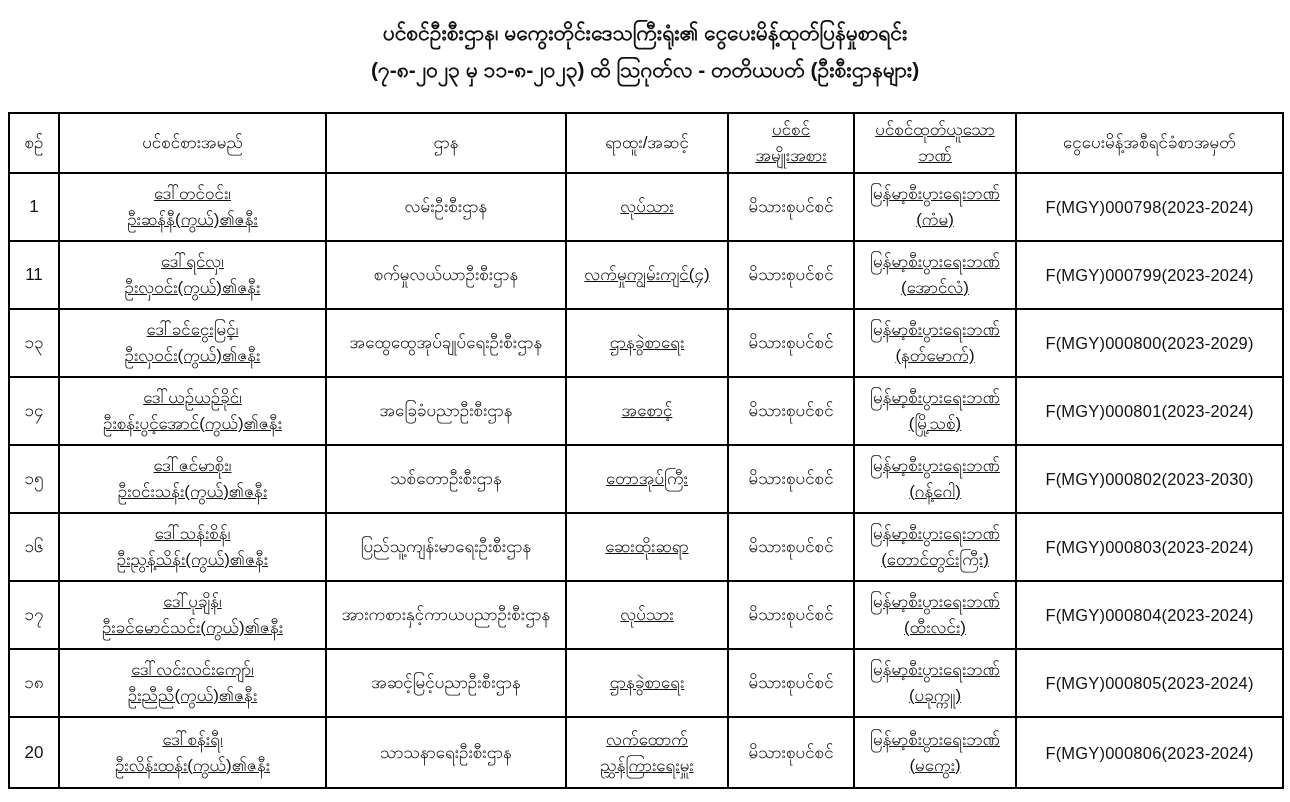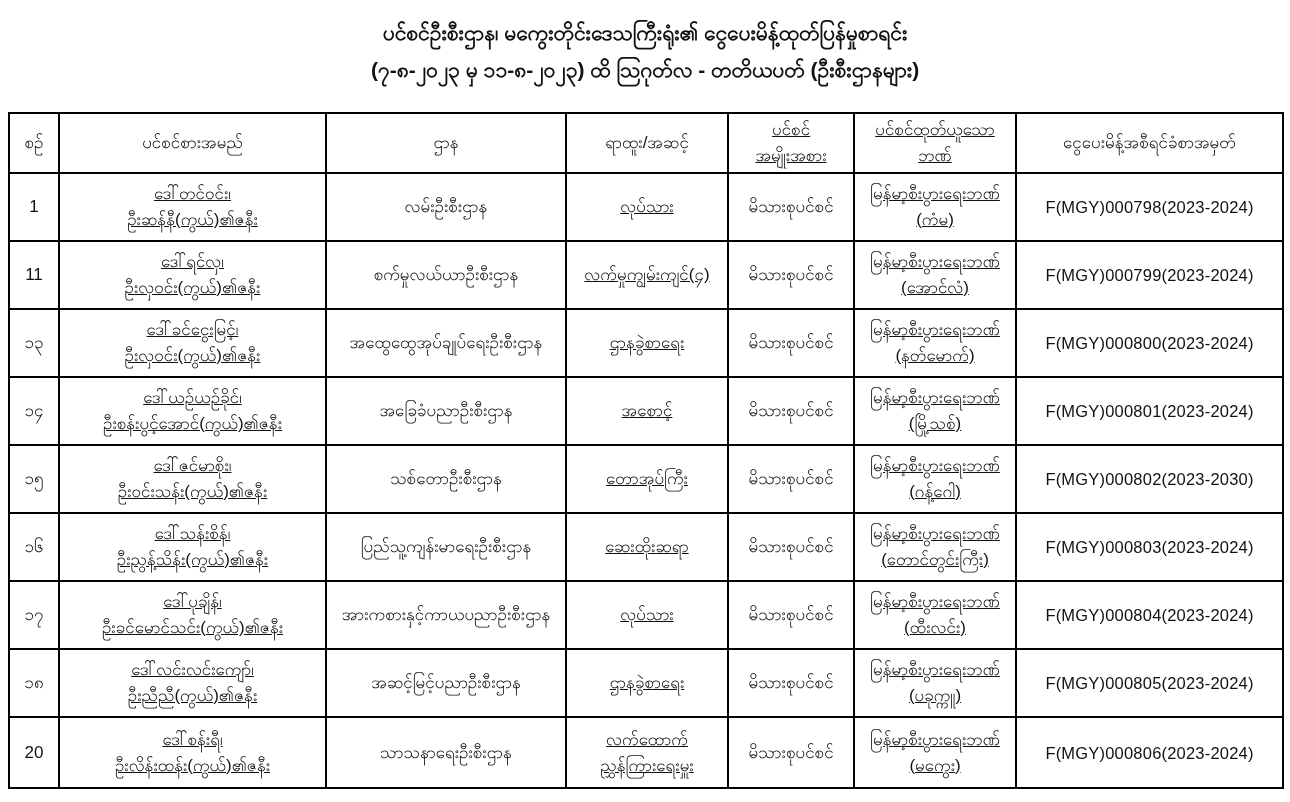--- a/index.html
+++ b/index.html
@@ -129,21 +129,21 @@
         <td>အထွေထွေအုပ်ချုပ်ရေးဦးစီးဌာန</td>
         <td>
           <span class="ln">ဌာနခွဲစာရေး</span>
 
         </td>
         <td>မိသားစုပင်စင်</td>
         <td>
           <span class="ln">မြန်မာ့စီးပွားရေးဘဏ်</span>
           <span class="ln">(နတ်မောက်)</span>
         </td>
-        <td class="ref">F(MGY)000800(2023-2024)</td>
+        <td class="ref">F(MGY)000800(2023-2029)</td>
       </tr>
       <tr>
         <td>၁၄</td>
         <td>
           <span class="ln">ဒေါ်ယဉ်ယဉ်ခိုင်၊</span>
           <span class="ln">ဦးစန်းပွင့်အောင်(ကွယ်)၏ဇနီး</span>
         </td>
         <td>အခြေခံပညာဦးစီးဌာန</td>
         <td>
           <span class="ln">အစောင့်</span>

